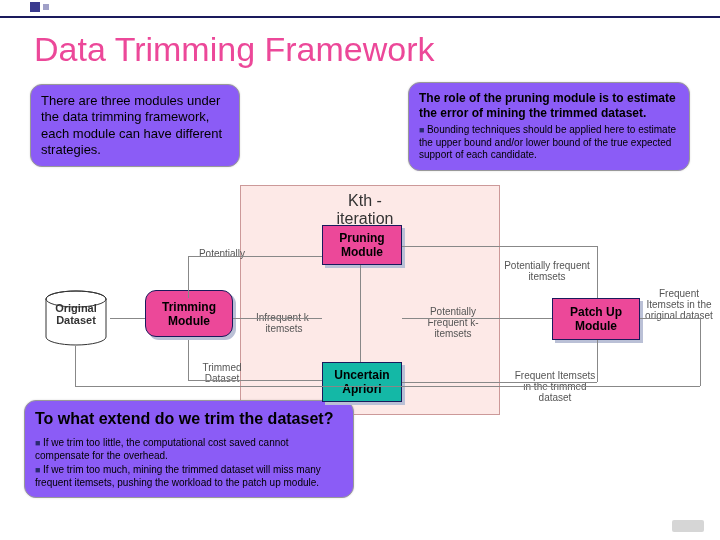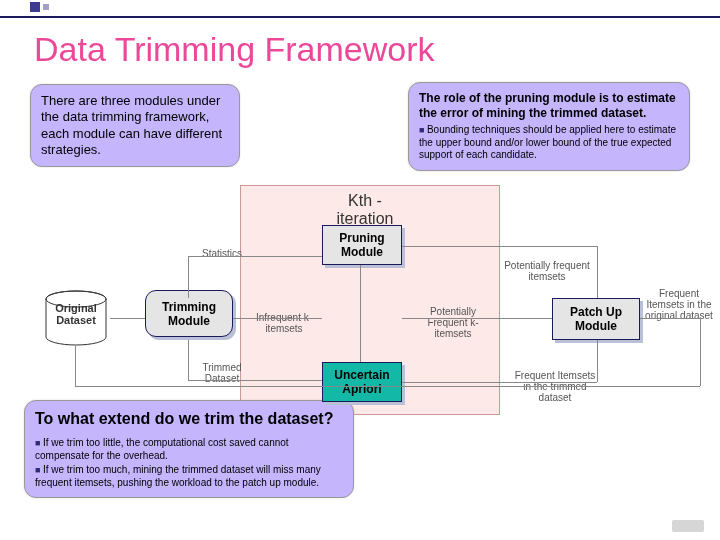--- a/index.html
+++ b/index.html
@@ -22,21 +22,21 @@
   }
   .sq { width: 10px; height: 10px; }
   .sq1 { background: #3b3b8f; }
   .sq2 { background: #a0a0c8; width: 6px; height: 6px; margin-top: 2px; }
   .title {
     position: absolute; left: 34px; top: 30px;
     font-size: 34px; font-weight: 400; color: #ec4899;
   }
   .callout {
     position: absolute;
-    background: #c4b5fd;
+    background: #8b5cf6;
     border: 1px solid #999;
     border-radius: 12px;
     padding: 8px 10px;
     font-size: 12px; line-height: 1.25;
     box-shadow: 0 0 2px rgba(0,0,0,.15);
   }
   .callout-large { font-size: 13px; }
   .callout .hdr { font-weight: 700; }
   .bul::before { content: "■ "; color: #2a2a70; font-size: 9px; }
 
@@ -47,21 +47,21 @@
   }
 
   .cyl {
     position: absolute;
     width: 68px; height: 56px;
   }
   .cyl svg { width: 100%; height: 100%; }
 
   .module {
     position: absolute;
-    background: #e5e5e5;
+    background: #ec4899;
     border: 1.5px solid #1a1a5c;
     text-align: center;
     font-size: 12px; font-weight: 700;
     display: flex; align-items: center; justify-content: center;
     padding: 4px;
     box-shadow: 3px 3px 0 #bac0d6;
   }
   .module-uncertain {
     background: #14b8a6;
   }
@@ -133,21 +133,21 @@
 
 <div class="module" style="left:145px; top:290px; width:88px; height:47px;border-radius:11px;">Trimming Module</div>
 
 <div class="module" style="left:322px; top:225px; width:80px; height:40px;">Pruning Module</div>
 
 <div class="module module-uncertain" style="left:322px; top:362px; width:80px; height:40px;">Uncertain Apriori</div>
 
 <div class="module" style="left:552px; top:298px; width:88px; height:42px;">Patch Up Module</div>
 
 <div class="lbl" style="left:320px; top:192px; width:90px; font-size:16px; color:#333;">Kth - iteration</div>
-<div class="lbl" style="left:192px; top:248px; width:60px;">Statistics</div>
+<div class="lbl" style="left:192px; top:248px; width:60px;">Potentially</div>
 <div class="lbl" style="left:192px; top:362px; width:60px;">Trimmed Dataset</div>
 <div class="lbl" style="left:254px; top:312px; width:60px;">Infrequent k-itemsets</div>
 <div class="lbl" style="left:418px; top:306px; width:70px;">Potentially Frequent k-itemsets</div>
 <div class="lbl" style="left:502px; top:260px; width:90px;">Potentially frequent itemsets</div>
 <div class="lbl" style="left:510px; top:370px; width:90px;">Frequent Itemsets in the trimmed dataset</div>
 <div class="lbl" style="left:644px; top:288px; width:70px;">Frequent Itemsets in the original dataset</div>
 
 <div class="connector hline" style="left:110px; top:318px; width:35px;"></div>
 <div class="connector hline" style="left:233px; top:318px; width:89px;"></div>
 <div class="connector vline" style="left:360px; top:265px; height:97px;"></div>

